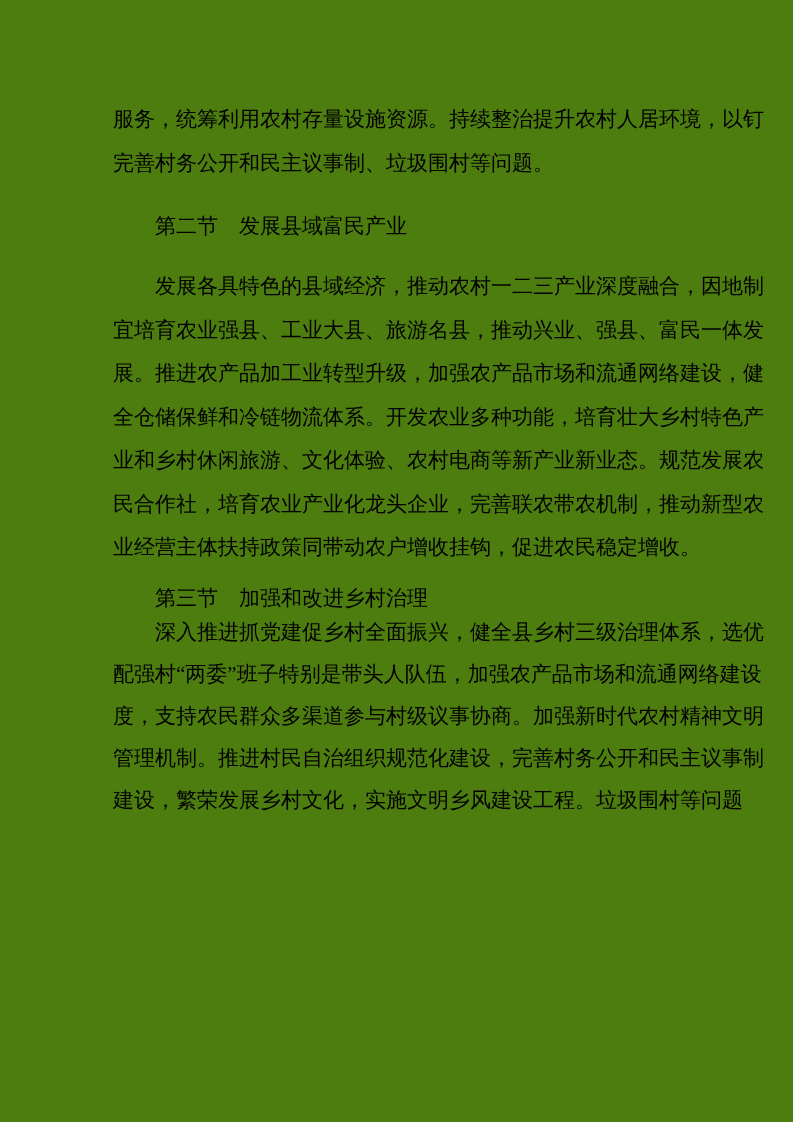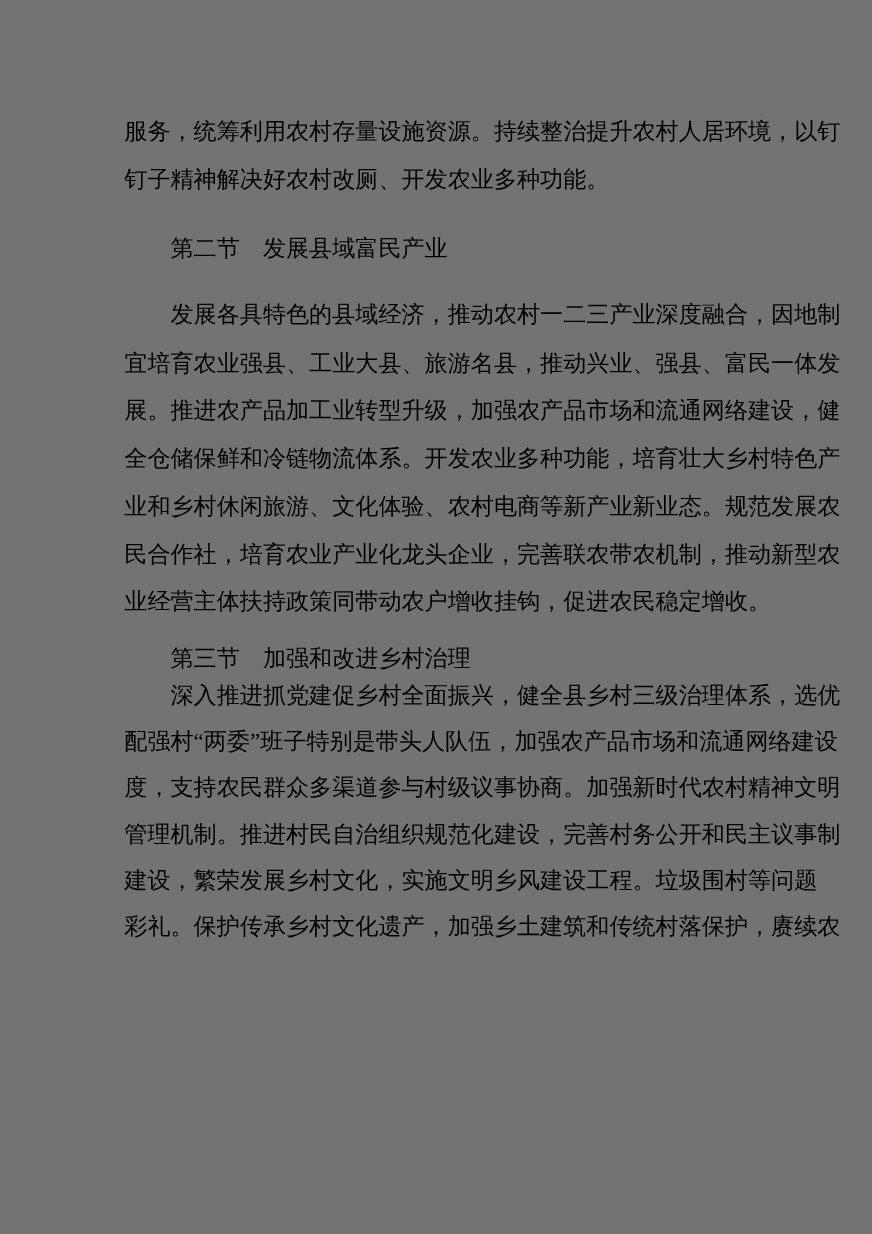--- a/index.html
+++ b/index.html
@@ -4,21 +4,21 @@
 <style>
   html, body {
     margin: 0;
     padding: 0;
     background: #ffffff;
   }
   .page {
     position: relative;
     width: 793px;
     height: 1122px;
-    background: #737373;
+    background: #4d7c0f;
     color: #000000;
     font-family: "Liberation Serif", "DejaVu Serif", serif;
     overflow: hidden;
   }
   .block {
     position: absolute;
     left: 113px;
     width: 567px;
     font-size: 21px;
     color: #000000;
@@ -37,21 +37,21 @@
   .p3 .line { line-height: 42px; }
   .indent-first .line:first-child { text-indent: 42px; }
 </style>
 </head>
 <body>
 
 <div class="page">
 
   <div class="block p1">
       <div class="line">服务，统筹利用农村存量设施资源。持续整治提升农村人居环境，以钉</div>
-      <div class="line">钉子精神解决好农村改厕、开发农业多种功能。</div>
+      <div class="line">完善村务公开和民主议事制、垃圾围村等问题。</div>
     </div>
 
   <div class="block p2 indent-first">
       <div class="line">发展各具特色的县域经济，推动农村一二三产业深度融合，因地制</div>
       <div class="line">宜培育农业强县、工业大县、旅游名县，推动兴业、强县、富民一体发</div>
       <div class="line">展。推进农产品加工业转型升级，加强农产品市场和流通网络建设，健</div>
       <div class="line">全仓储保鲜和冷链物流体系。开发农业多种功能，培育壮大乡村特色产</div>
       <div class="line">业和乡村休闲旅游、文化体验、农村电商等新产业新业态。规范发展农</div>
       <div class="line">民合作社，培育农业产业化龙头企业，完善联农带农机制，推动新型农</div>
       <div class="line">业经营主体扶持政策同带动农户增收挂钩，促进农民稳定增收。</div>
@@ -60,16 +60,15 @@
   <div class="block h2">第二节　发展县域富民产业</div>
 
   <div class="block h3">第三节　加强和改进乡村治理</div>
 
   <div class="block p3 indent-first">
       <div class="line">深入推进抓党建促乡村全面振兴，健全县乡村三级治理体系，选优</div>
       <div class="line">配强村“两委”班子特别是带头人队伍，加强农产品市场和流通网络建设</div>
       <div class="line">度，支持农民群众多渠道参与村级议事协商。加强新时代农村精神文明</div>
       <div class="line">管理机制。推进村民自治组织规范化建设，完善村务公开和民主议事制</div>
       <div class="line">建设，繁荣发展乡村文化，实施文明乡风建设工程。垃圾围村等问题</div>
-      <div class="line">彩礼。保护传承乡村文化遗产，加强乡土建筑和传统村落保护，赓续农</div>
     </div>
 
 </div>
 
 </body></html>

